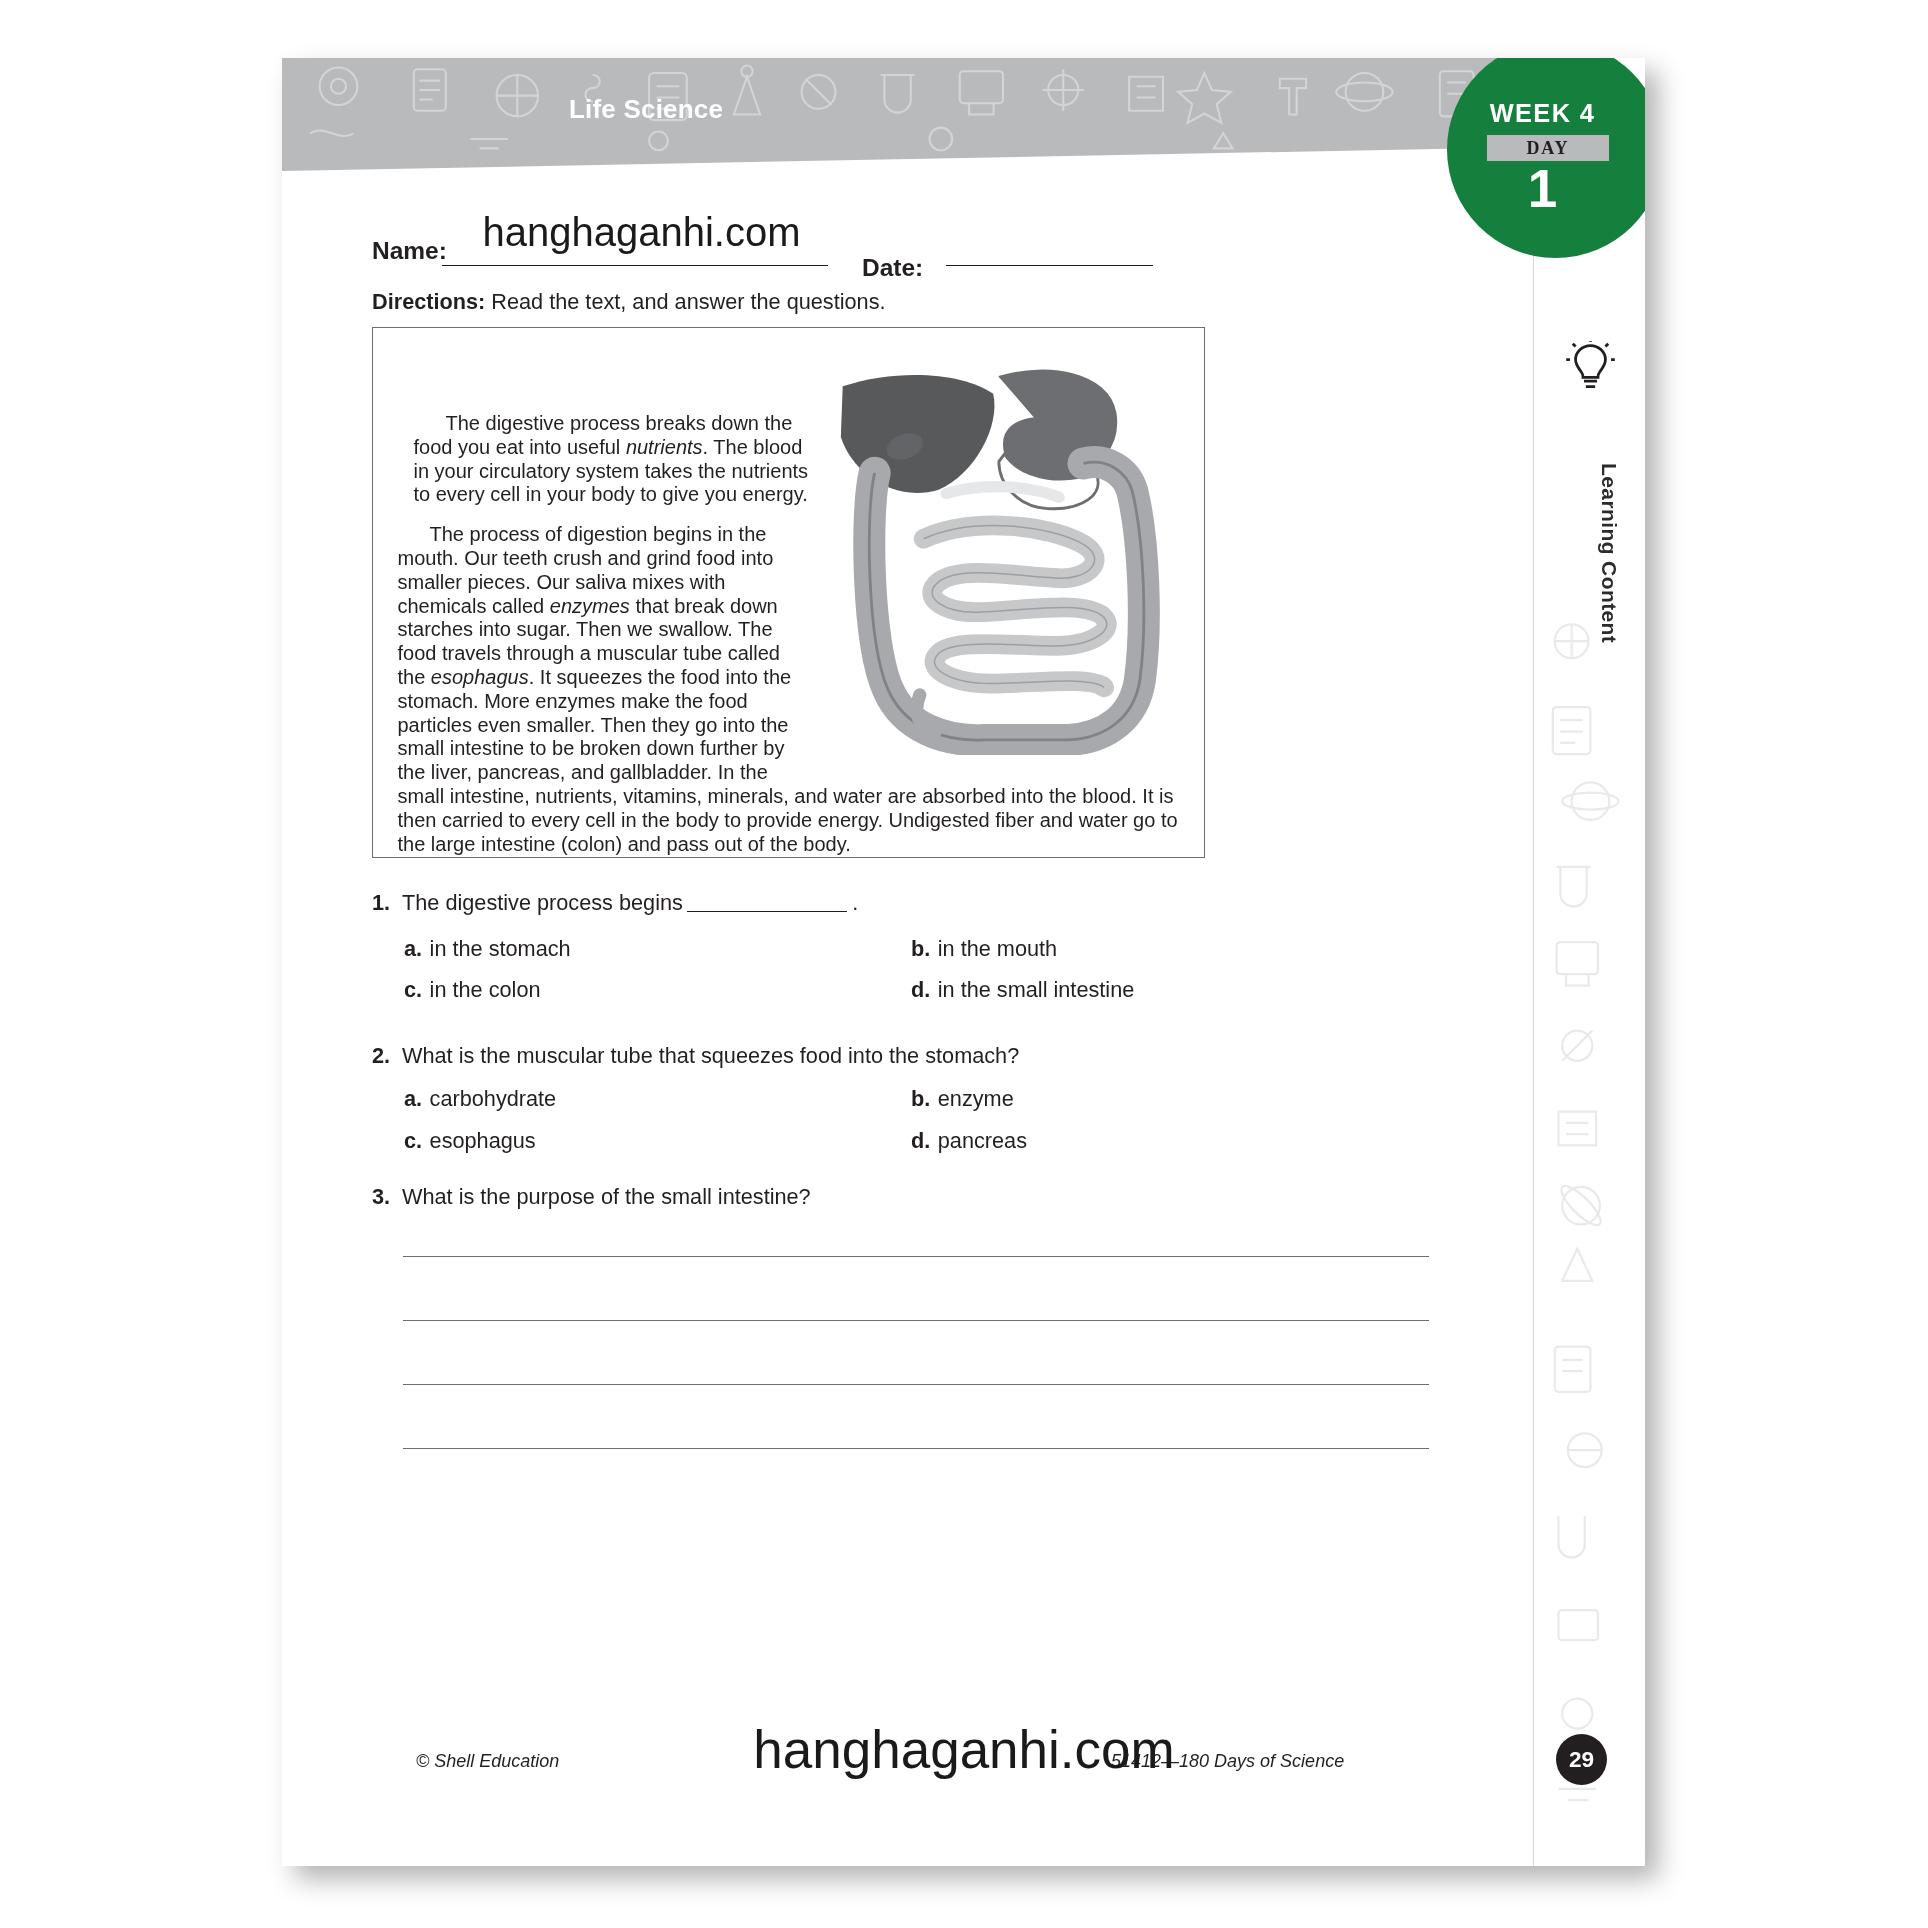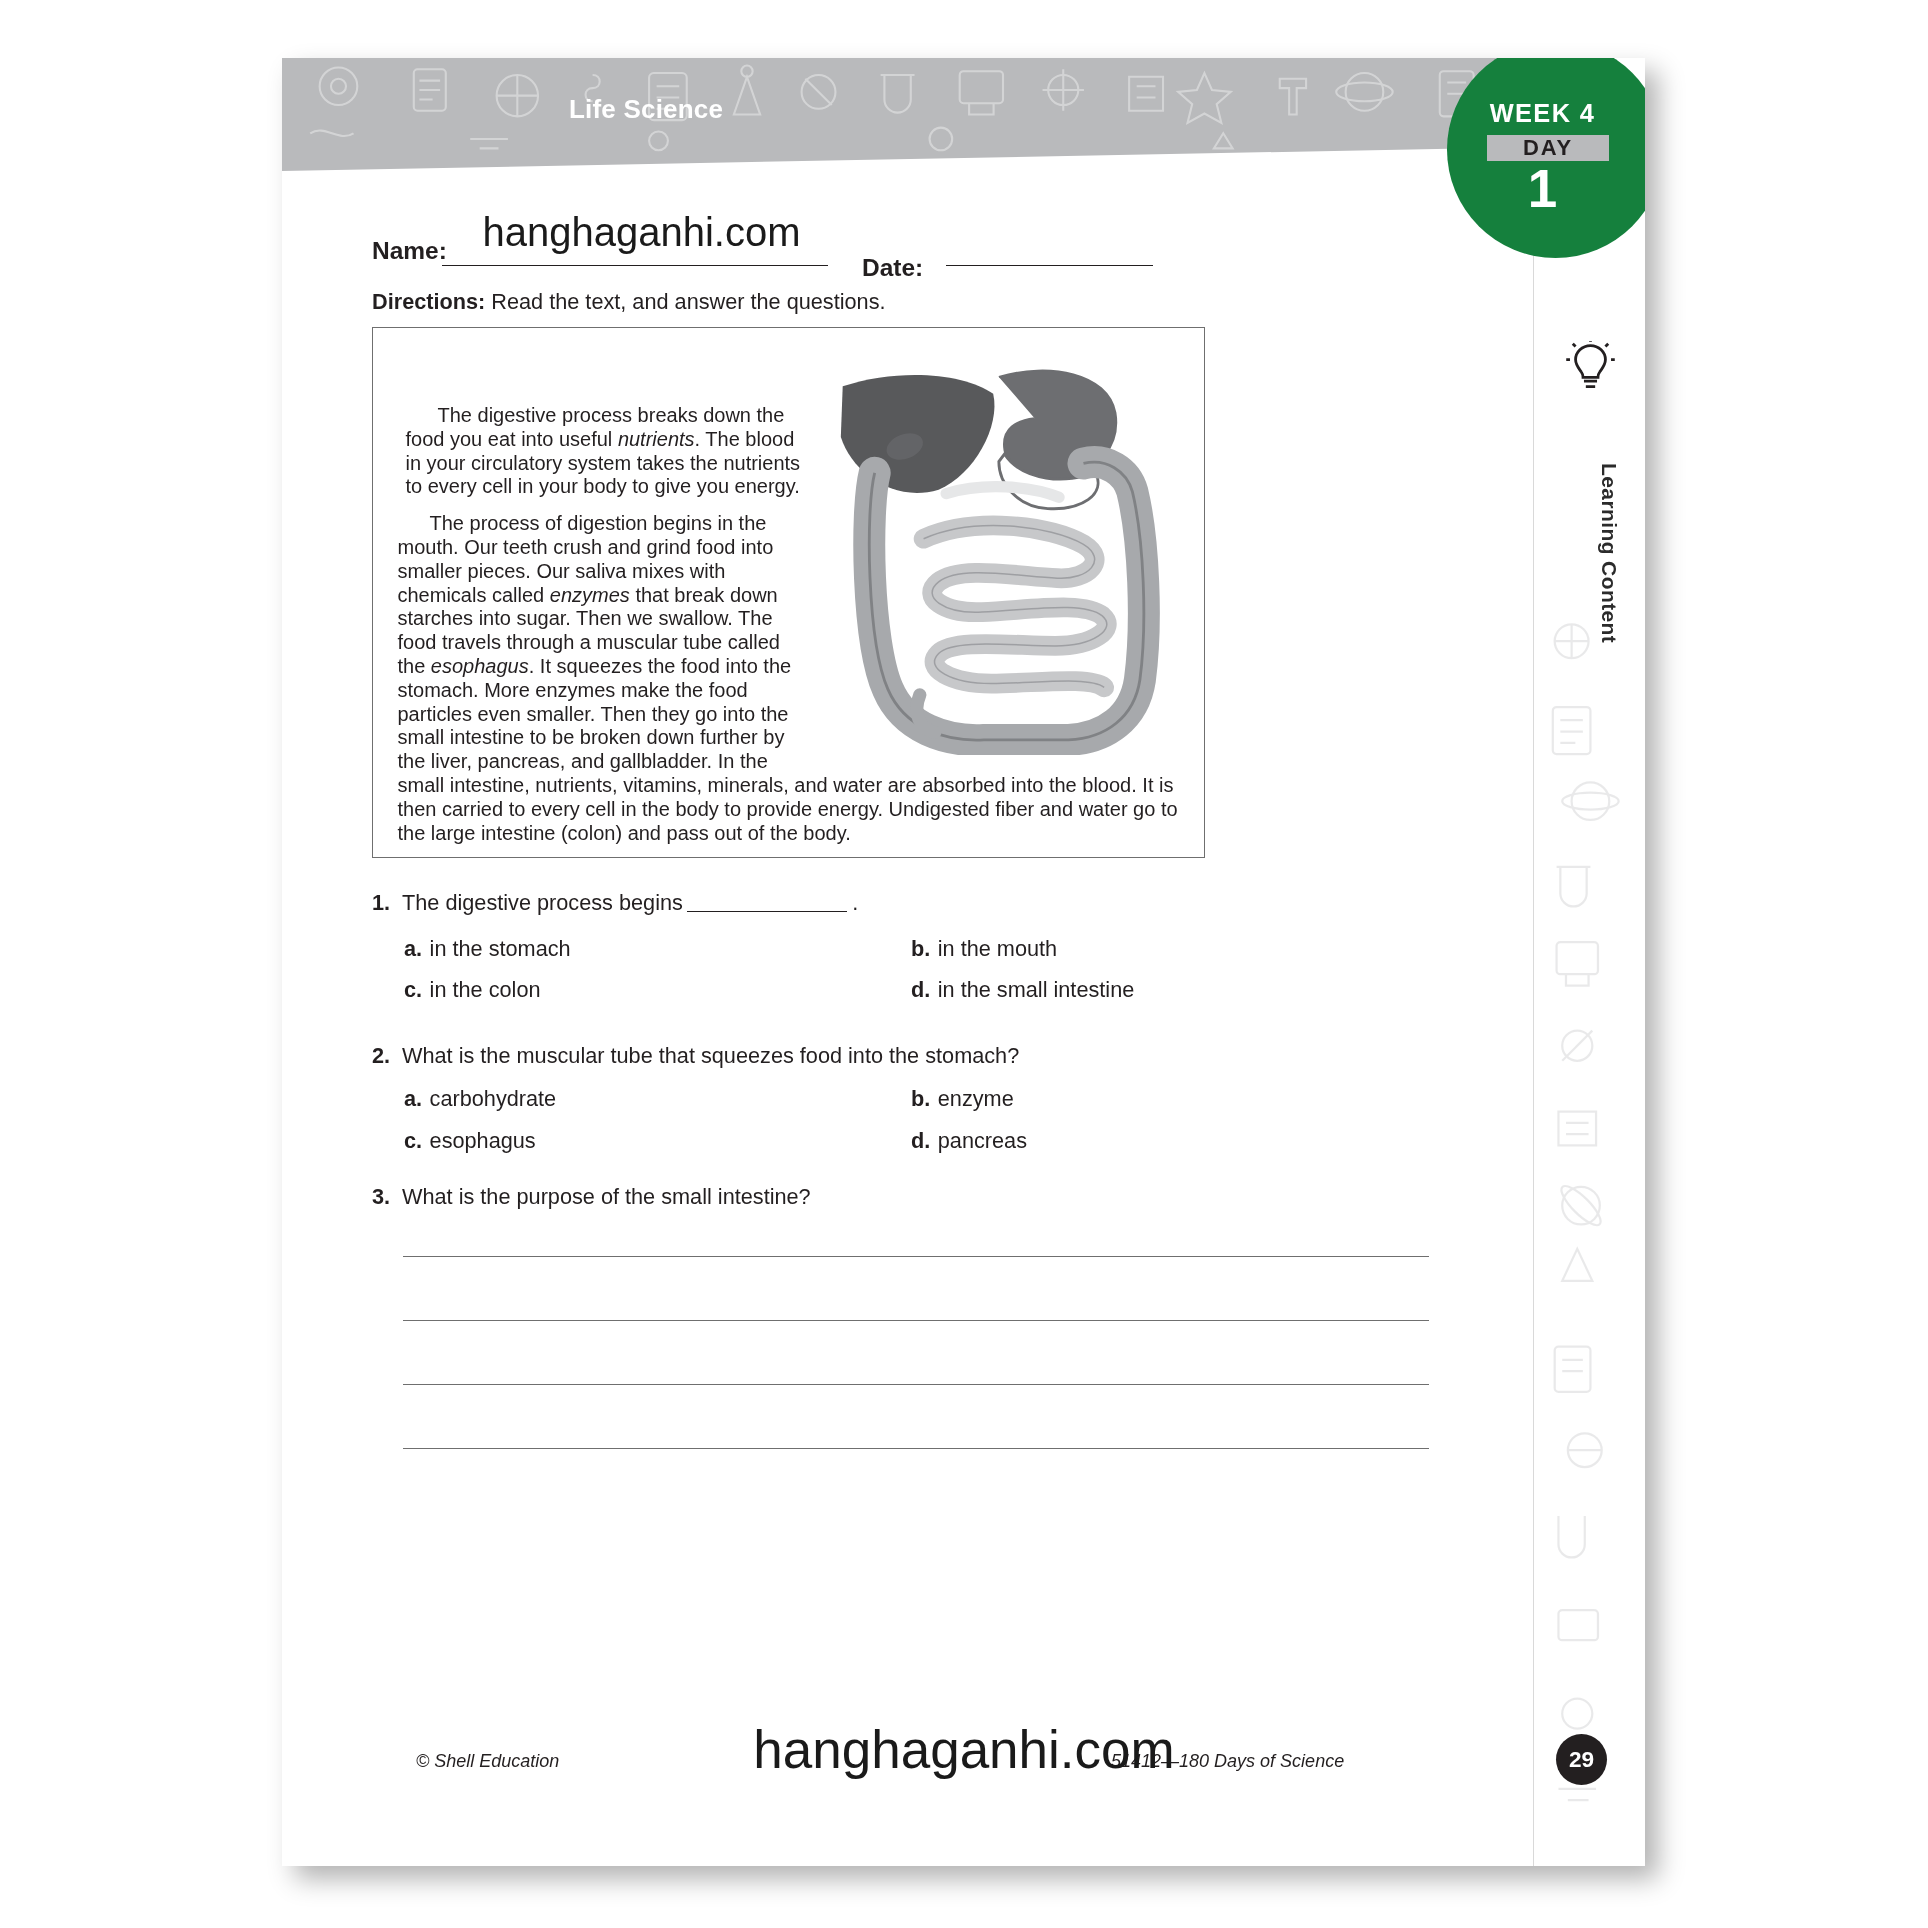--- a/index.html
+++ b/index.html
@@ -64,21 +64,21 @@
   .badge .wk{
     position:absolute;left:0;right:26px;top:58px;text-align:center;
     color:#fff;font-size:25.4px;font-weight:bold;letter-spacing:1.4px;
   }
   .badge .daybar{
     position:absolute;left:40px;top:94px;width:122px;height:26px;
     background:#b9babc;
   }
   .badge .daybar span{
     display:block;text-align:center;line-height:26px;
-    color:#231f20;font-size:22px;font-weight:bold;letter-spacing:1.9px;
+    color:#231f20;font-size:18px;font-weight:bold;letter-spacing:1.9px;font-family:Liberation Serif, serif;
   }
   .badge .num{
     position:absolute;left:0;right:26px;top:121px;text-align:center;
     color:#fff;font-size:53px;font-weight:bold;line-height:1;
   }
 
   
   .namerow{position:absolute;left:90px;top:154px;width:1055px;height:60px;text-align:center;}
   .lbl{font-size:24.5px;font-weight:bold;color:#231f20;}
   .name-label{position:absolute;left:0;top:24.5px;}
@@ -298,21 +298,21 @@
           <path d="M96 190 C150 166 230 176 266 196 C292 212 272 234 238 232 C196 230 134 218 112 236 C92 252 118 270 158 268 C208 266 266 256 286 272 C302 286 276 304 236 304 C192 304 128 296 112 312 C96 328 126 344 168 344 C214 344 272 336 288 348"></path>
         </g>
 
         <path d="M92 356 C84 376 92 392 108 396" fill="none" stroke="#a7a9ac" stroke-width="14" stroke-linecap="round"></path>
 
         <path d="M120 142 C160 130 210 134 240 146" fill="none" stroke="#e6e7e8" stroke-width="12" stroke-linecap="round"></path>
       </svg>
 
       <div class="col-wrap">
           <div style="float: right; width: 369px; height: 377px;"></div>
-          <p class="ptext passage-para-1" style="position: static; width: auto; margin: 8px; text-indent: 32px;"><span>The digestive process breaks down the food you eat into useful </span><i>nutrients</i><span>.  The blood in your circulatory system takes the nutrients to every cell in your body to give you energy.</span></p>
+          <p class="ptext passage-para-1" style="position: static; width: auto; margin: 16px; text-indent: 32px;"><span>The digestive process breaks down the food you eat into useful </span><i>nutrients</i><span>.  The blood in your circulatory system takes the nutrients to every cell in your body to give you energy.</span></p>
           <p class="ptext passage-para-2" style="position: static; width: auto; margin: 13px 0px 0px; text-indent: 32px;"><span>The process of digestion begins in the mouth.  Our teeth crush and grind food into smaller pieces.  Our saliva mixes with chemicals called </span><i>enzymes</i><span> that break down starches into sugar.  Then we swallow.  The food travels through a muscular tube called the </span><i>esophagus</i><span>.  It squeezes the food into the stomach.  More enzymes make the food particles even smaller.  Then they go into the small intestine to be broken down further by the liver, pancreas, and gallbladder.  In the small intestine, nutrients, vitamins, minerals, and water are absorbed into the blood.  It is then carried to every cell in the body to provide energy.  Undigested fiber and water go to the large intestine (colon) and pass out of the body.</span></p>
         </div>
     </div>
 
     <div class="q" style="top:832px;">
       <span class="qnum">1.</span>
       <span class="qtext">
         <span>The digestive process begins</span><span class="blank-inline"></span><span>.</span>
       </span>
     </div>

